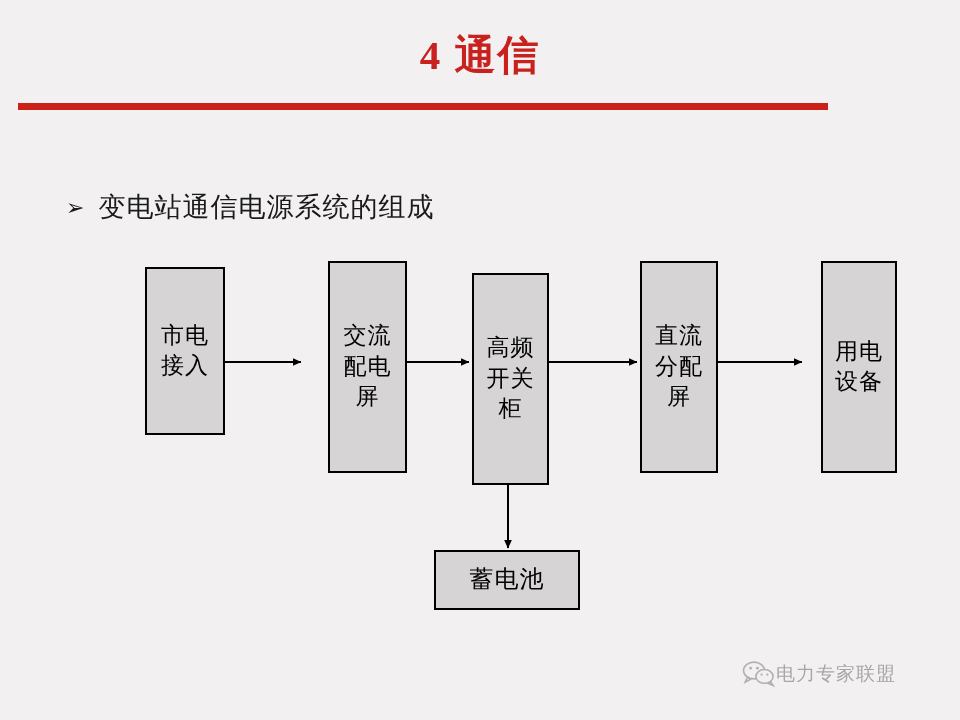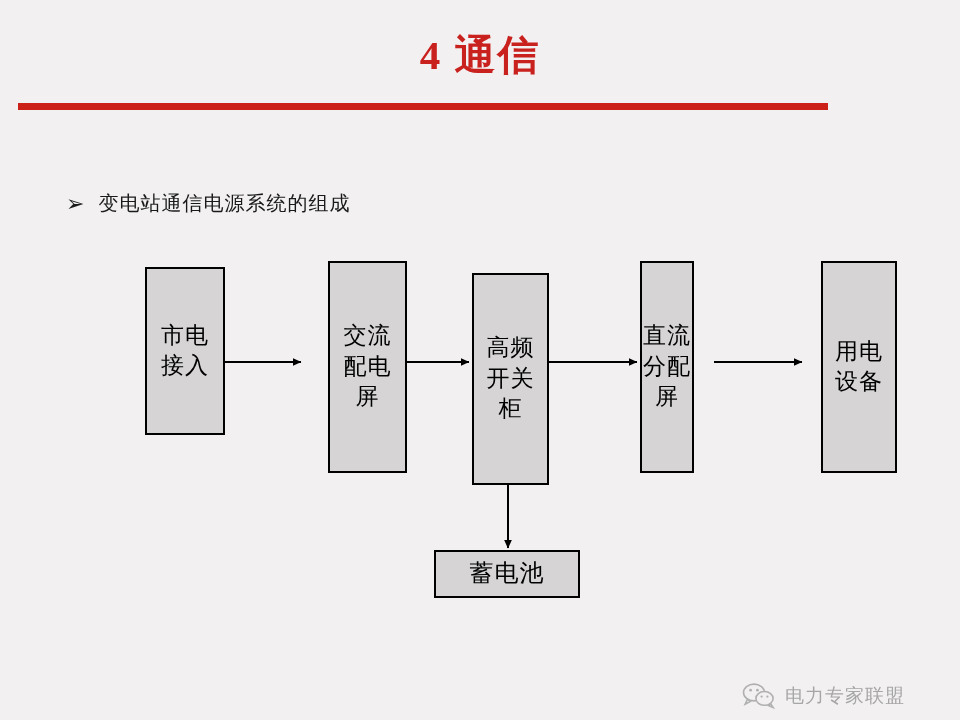--- a/index.html
+++ b/index.html
@@ -56,21 +56,21 @@
     align-items: center;
     gap: 14px;
   }
   .bullet-arrow {
     font-size: 22px;
     color: #1a1a1a;
     line-height: 1;
     font-family: "DejaVu Sans", sans-serif;
   }
   .bullet-text {
-    font-size: 20px;
+    font-size: 27px;
     color: #1a1a1a;
     line-height: 1.15;
     letter-spacing: 1px;
     white-space: nowrap;
     font-family: "Liberation Serif", "DejaVu Serif", serif;
   }
 
   
   .flow {
     position: absolute;
@@ -95,38 +95,37 @@
     line-height: 1.32;
     color: #000;
     letter-spacing: 1px;
     white-space: pre-line;
     font-family: "Liberation Serif", "DejaVu Serif", serif;
   }
 
   .node-1 { left: 145px; top: 261px; width: 80px;  height: 168px; margin-top: 6px; }
   .node-2 { left: 304px; top: 261px; width: 79px;  height: 212px; margin-left: 24px; }
   .node-3 { left: 472px; top: 273px; width: 77px;  height: 212px; }
-  .node-4 { left: 640px; top: 261px; width: 54px;  height: 212px; }
+  .node-4 { left: 640px; top: 261px; width: 78px;  height: 212px; }
   .node-5 { left: 805px; top: 261px; width: 76px;  height: 212px; margin-left: 16px; }
-  .node-battery { left: 434px; top: 550px; width: 146px; height: 48px; }
+  .node-battery { left: 434px; top: 550px; width: 146px; height: 60px; }
   .node-battery .node-label { font-size: 24px; }
 
   
   .conn {
     position: absolute;
   }
 
   
   .watermark {
     position: absolute;
     left: 742px;
-    top: 682px;
+    top: 660px;
     display: flex;
     align-items: center;
-    gap: 9px;
     opacity: 0.55;
   }
   .wechat-icon { width: 34px; height: 28px; display:block; }
   .watermark-text {
     font-size: 19px;
     color: #6a6a6a;
     letter-spacing: 1px;
     white-space: nowrap;
     font-family: "Liberation Serif", "DejaVu Serif", serif;
   }

